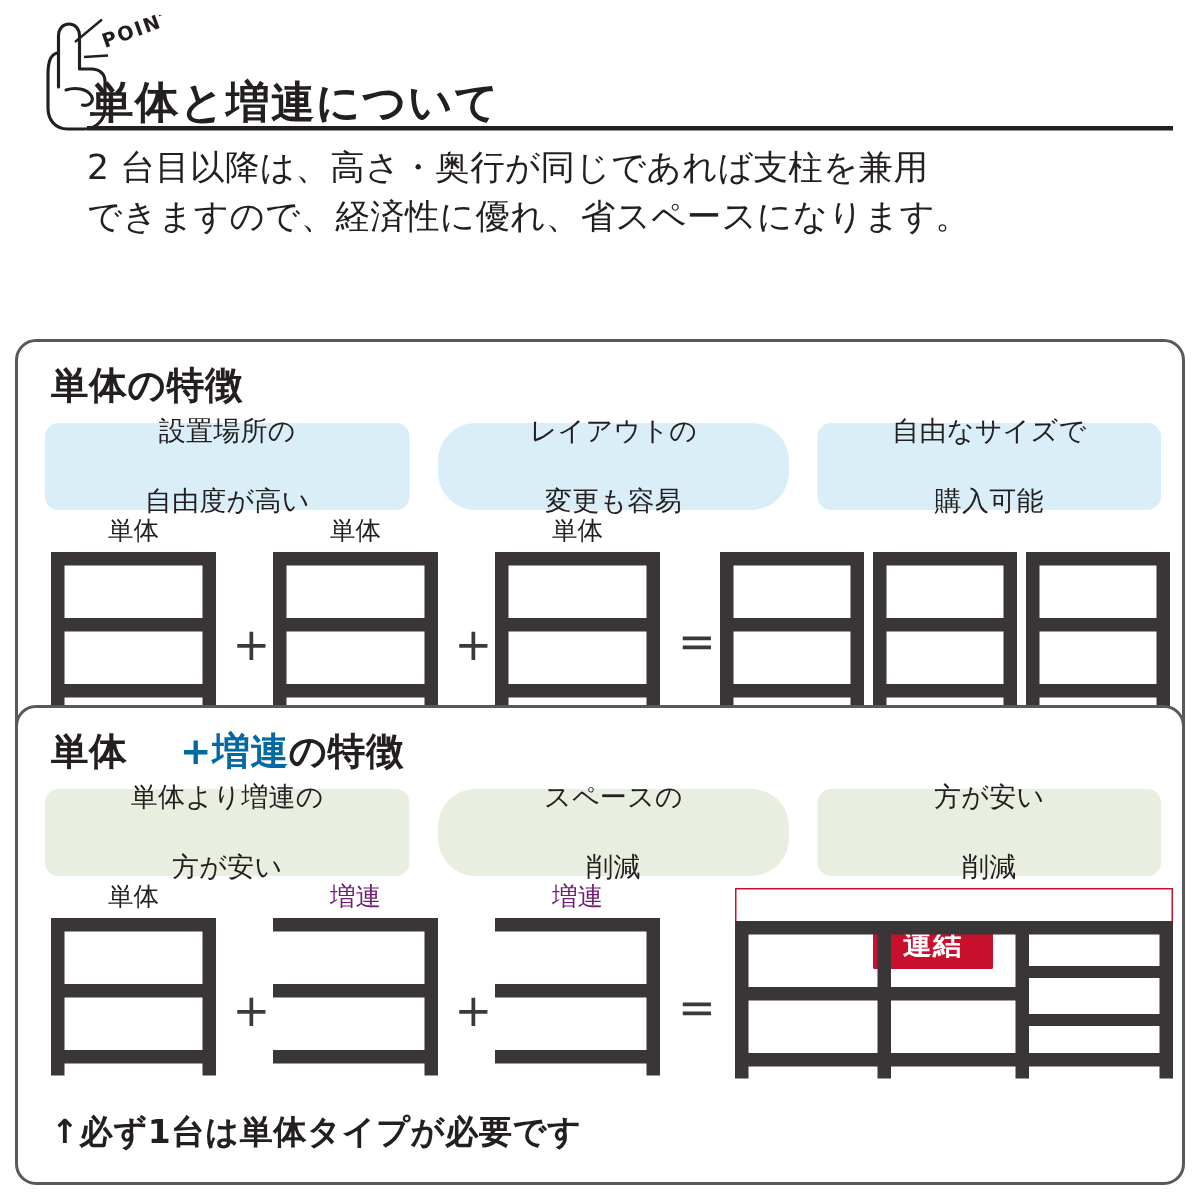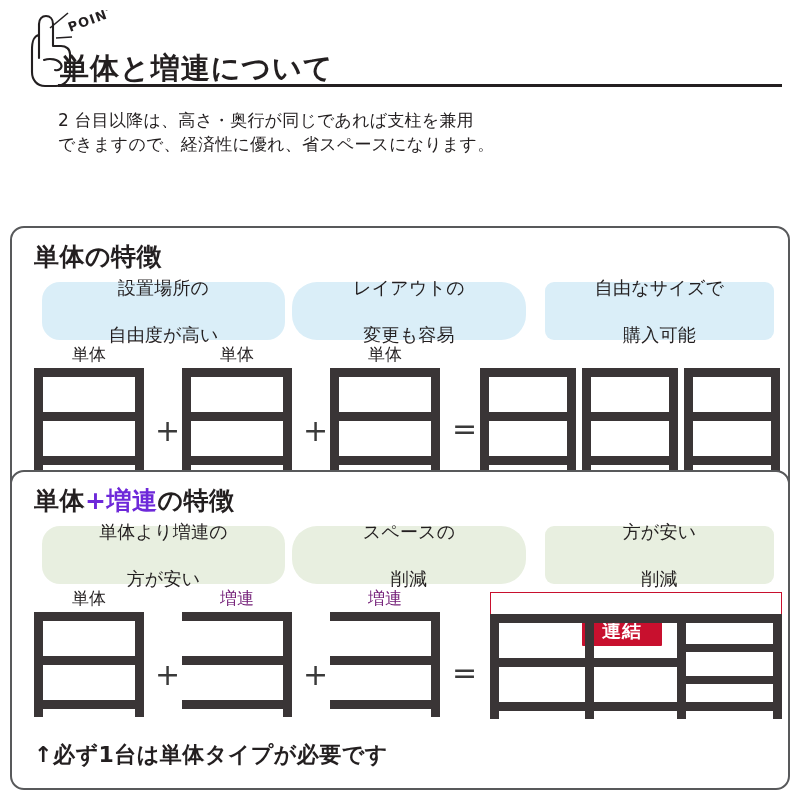--- a/index.html
+++ b/index.html
@@ -22,55 +22,55 @@
   .title{
     position:absolute;left:60px;top:38px;
     font-size:29px;font-weight:700;letter-spacing:1px;
     line-height:1;white-space:nowrap;margin-top:16px;
   }
   .title-rule{
     position:absolute;left:58px;top:84px;width:724px;height:3px;
     background:#231f20;
   }
   .lede{
-    position:absolute;left:58px;top:108px;width:730px;
-    font-size:17px;line-height:1.42;letter-spacing:0.2px;
+    position:absolute;left:58px;top:96px;width:730px;
+    font-size:23px;line-height:1.42;letter-spacing:0.2px;
     font-weight:400;
   }
   .lede div{white-space:nowrap;}
 
   
   .panel{
     position:absolute;left:10px;width:780px;
     border:2px solid #58595b;border-radius:14px;
     background:#ffffff;box-sizing:border-box;
   }
   #panel-single{top:178px;height:280px;margin-top:48px;}
   #panel-combo{top:470px;height:320px;}
 
   .panel-title{
     position:absolute;left:22px;top:12px;
     font-size:25px;font-weight:700;letter-spacing:0.5px;
     white-space:nowrap;
   }
-  .plus-red{color:#6d28d9;}
+  .plus-red{color:#0369a1;margin-left:35px;}
 
   
   .pills{position:absolute;left:18px;top:54px;width:744px;height:58px;}
   .pill{
     position:absolute;top:0;height:58px;
     border-radius:9px;
     display:flex;align-items:center;justify-content:center;
     text-align:center;font-size:18px;line-height:1.3;
     letter-spacing:0.2px;box-sizing:border-box;
   }
   .pill span{display:block;}
   .pill-blue{background:#daeef8;}
   .pill-green{background:#e8efe0;}
-  .pill-0{left:12px;width:243px;border-radius:18px;}
+  .pill-0{left:0;width:243px;}
   .pill-1{left:262px;width:234px;border-radius:25px;}
   .pill-2{left:515px;width:229px;}
 
   
   .diagram{position:absolute;left:0;width:780px;}
   #diagram-single{top:118px;height:150px;}
   #diagram-combo{top:118px;height:145px;}
 
   .unit{position:absolute;}
   .unit-label{

